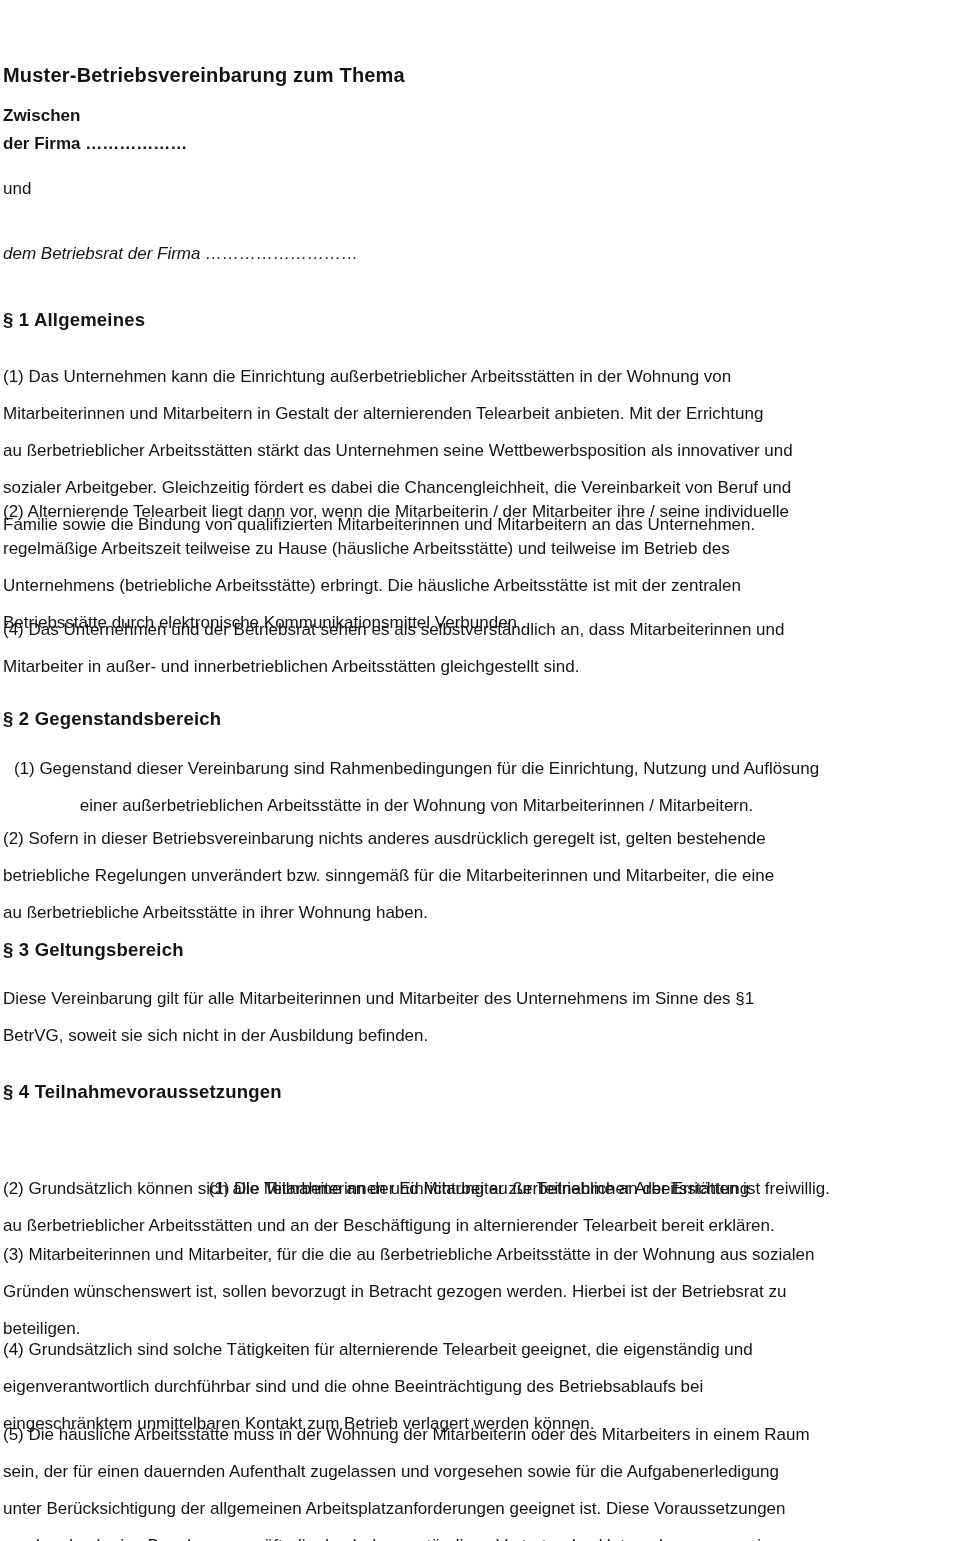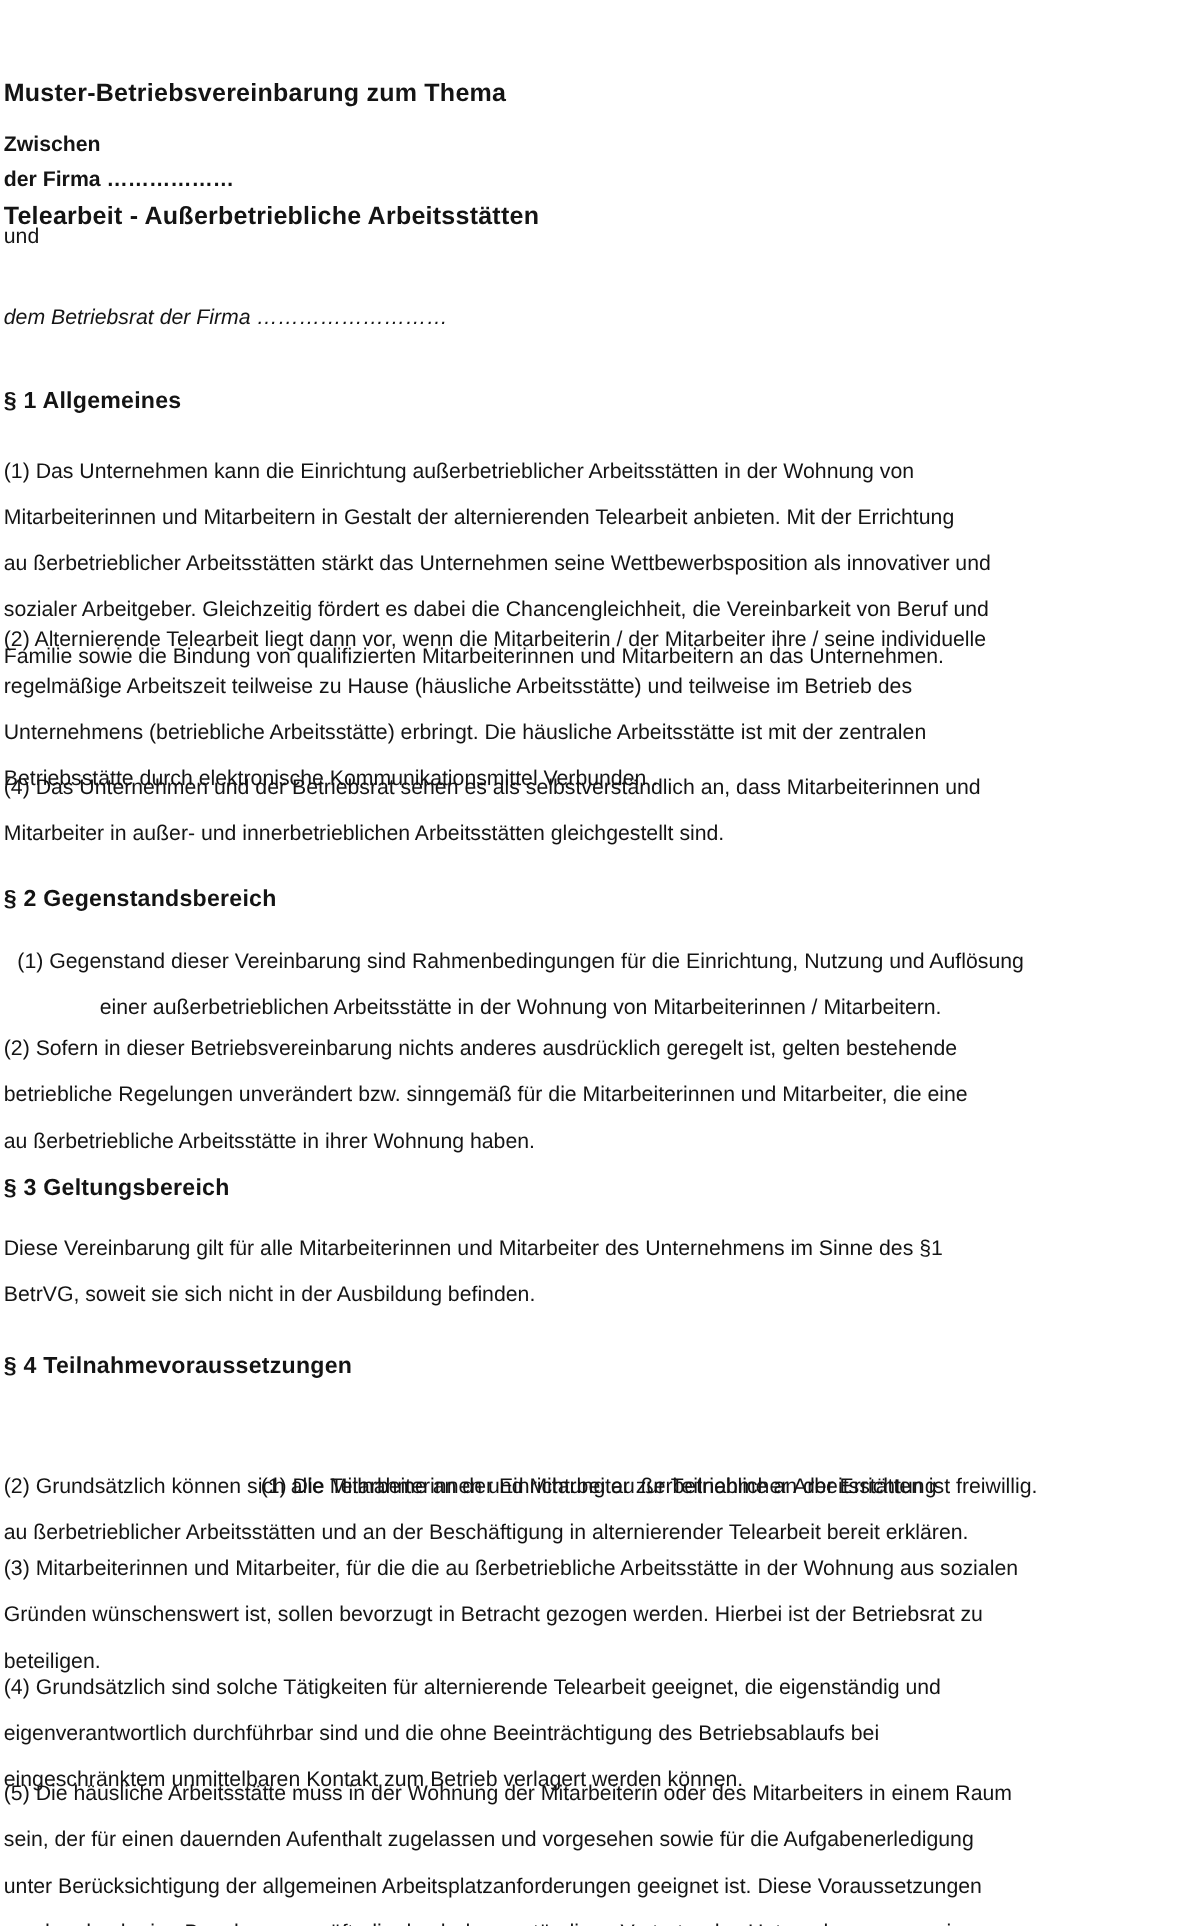--- a/index.html
+++ b/index.html
@@ -43,21 +43,20 @@
     letter-spacing: 0.2px;
   }
 </style>
 </head>
 <body>
 
 <div class="page">
 
   <div class="block doc-title" style="top:-6px;">
     <div>Muster-Betriebsvereinbarung zum Thema</div>
-    <div>Telearbeit - Außerbetriebliche Arbeitsstätten</div>
   </div>
 
   <div class="block intro-text" style="top:102px;font-weight:bold;">Zwischen
 der Firma ………………</div>
 
   <div class="block intro-text" style="top:175px;">und</div>
 
   <div class="block intro-text" style="top:240px;font-style:italic;">dem Betriebsrat der Firma ………………………</div>
 
   <div class="block section-heading" style="top:306px;">§ 1 Allgemeines</div>

